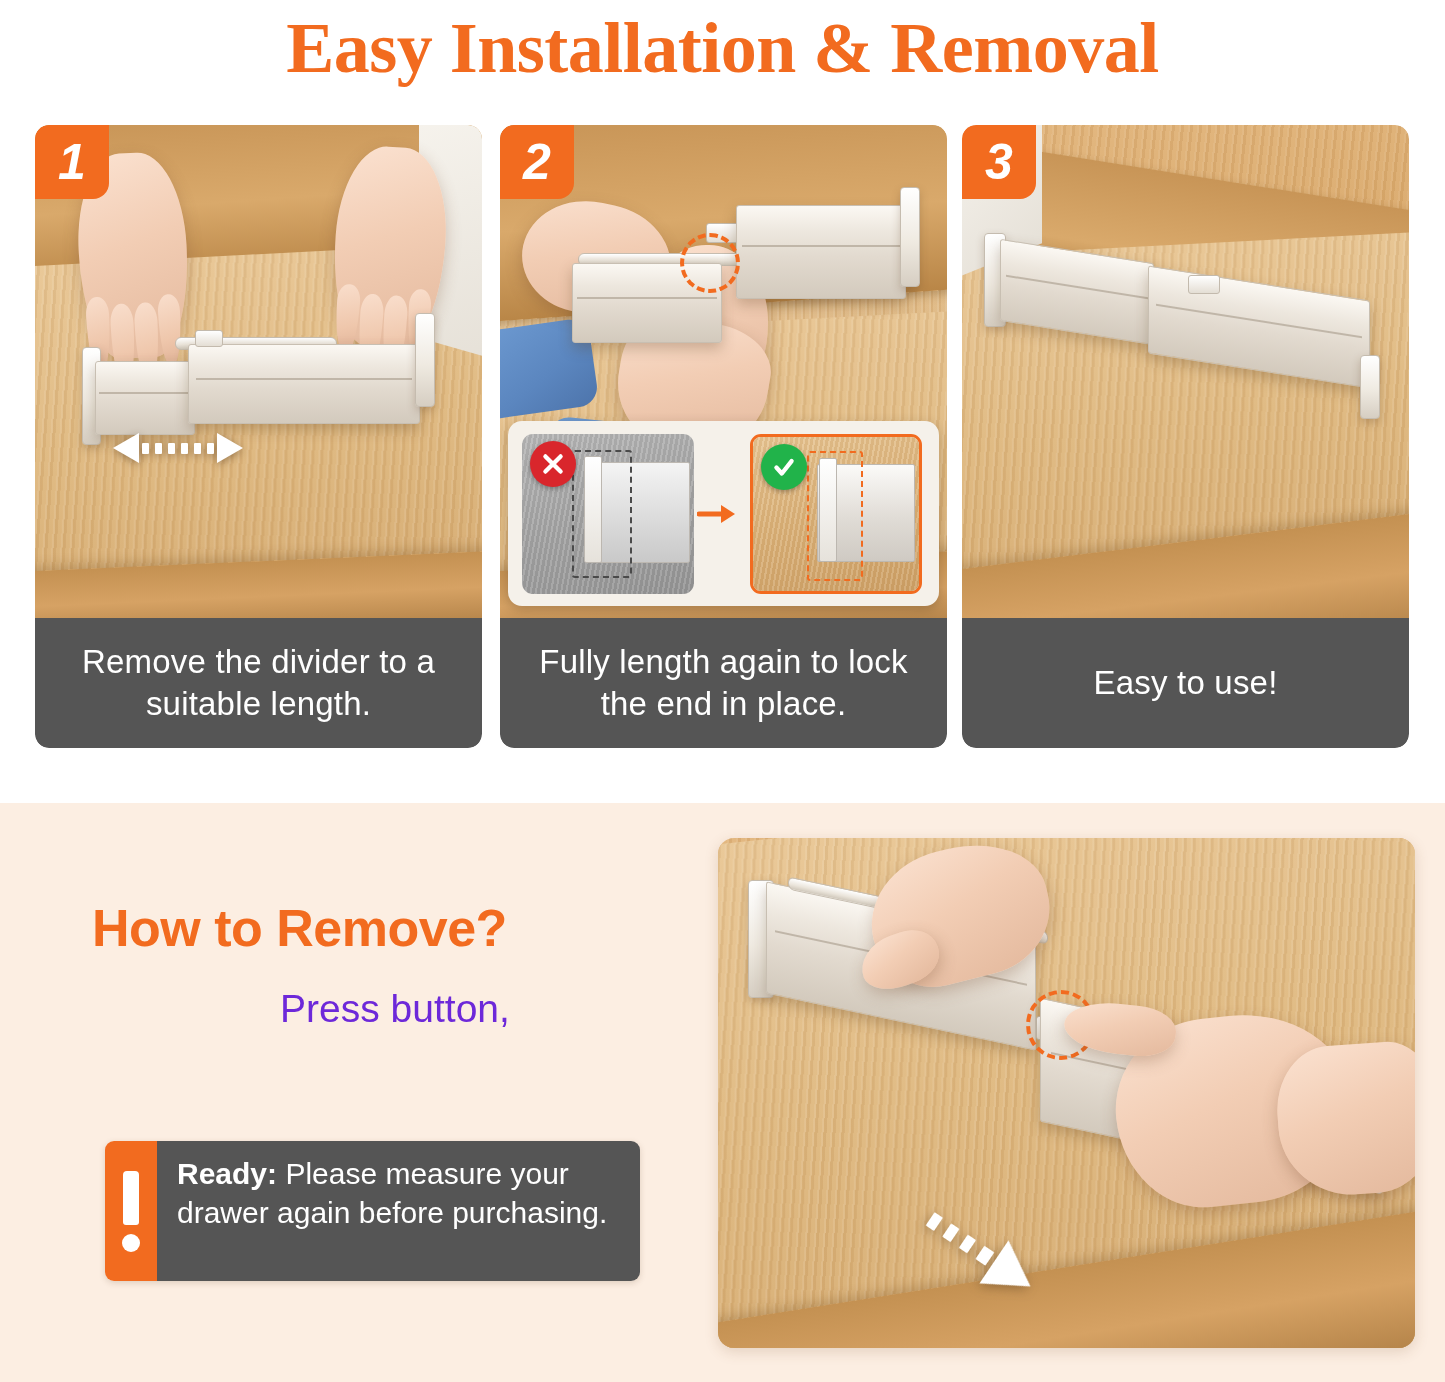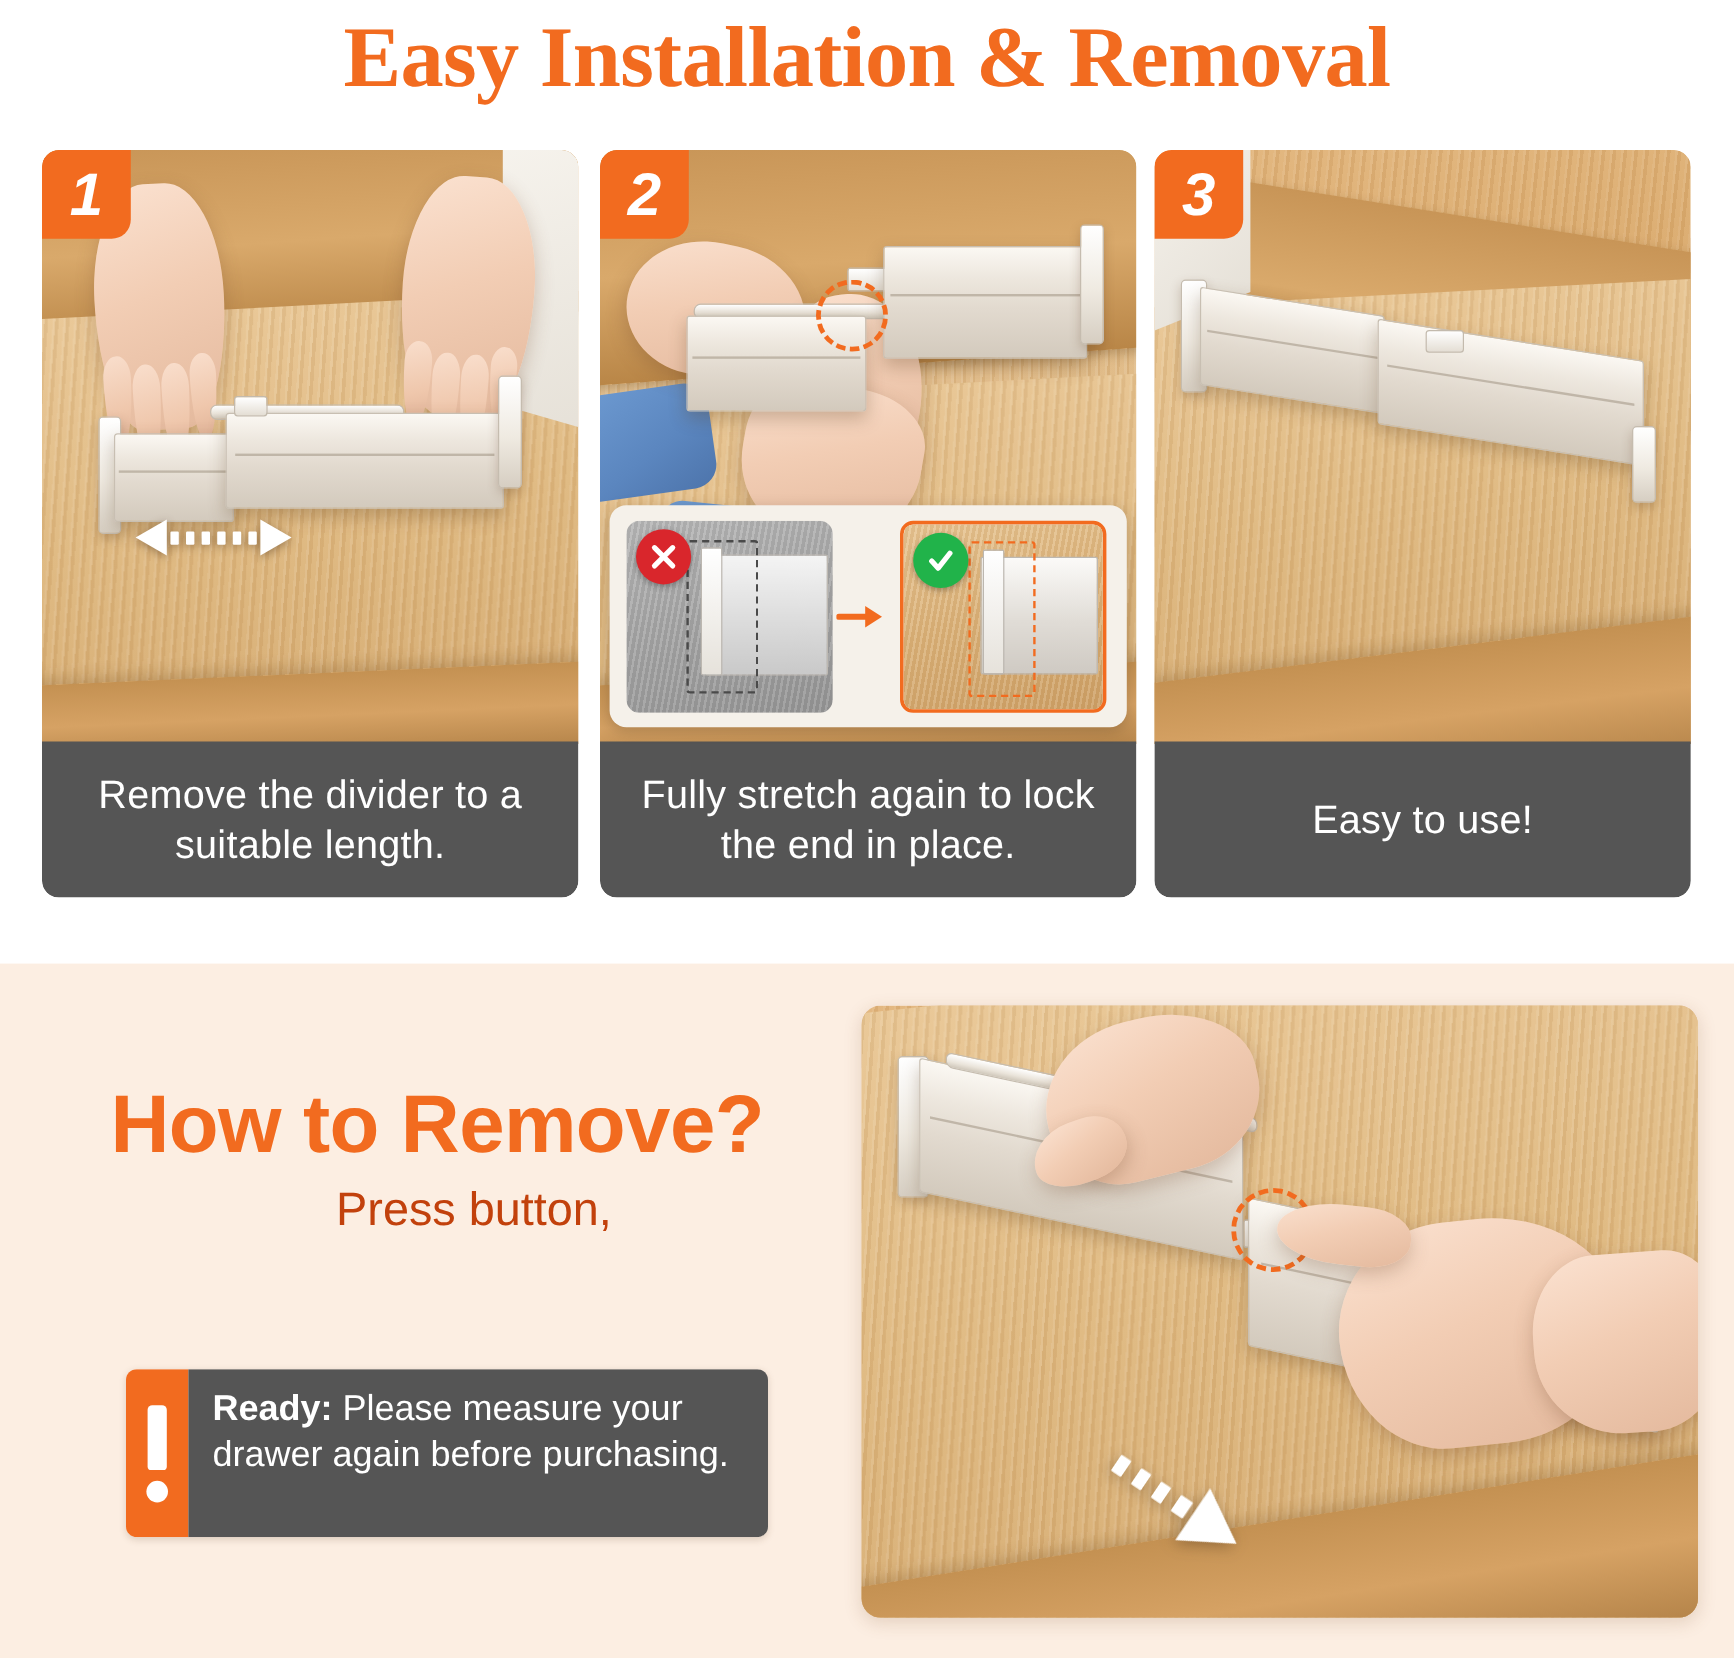--- a/index.html
+++ b/index.html
@@ -241,26 +241,26 @@
   }
   .mid-arrow svg{width:40px;height:24px;}
 
   
   .bottom{
     position:absolute;left:0;top:803px;width:1445px;height:579px;
     background:#FCEEE2;
   }
   .how-title{
     position:absolute;left:92px;top:95px;
-    font-size:68px;font-weight:bold;color:#F26B1F;letter-spacing:-.5px;
+    font-size:52px;font-weight:bold;color:#F26B1F;letter-spacing:-.5px;
     white-space:nowrap;
   }
   .how-sub{
     position:absolute;left:135px;top:180px;width:520px;
-    font-size:39px;color:#c2410c;line-height:1.35;text-align:center;
+    font-size:39px;color:#6d28d9;line-height:1.35;text-align:center;
   }
   .note-box{
     position:absolute;left:105px;top:338px;width:535px;height:140px;
     display:flex;border-radius:9px;overflow:hidden;
     box-shadow:0 2px 6px rgba(90,60,35,.18);
   }
   .note-icon{
     width:52px;background:#F26B1F;
     display:flex;align-items:center;justify-content:center;flex:0 0 52px;
   }
@@ -399,21 +399,21 @@
           </div>
         </div>
       </div>
     </div>
 
     <div class="badge">
       <span>2</span>
     </div>
 
     <div class="caption">
-      <span>Fully stretch again to lock the end in place.</span>
+      <span>Fully length again to lock the end in place.</span>
     </div>
   </div>
 
   <div class="step-card s3">
     <div class="photo">
       <div class="wood"></div>
       <div class="drawer-back" style="left:8%;top:4%;width:104%;height:30%;transform:skewY(9deg);"></div>
       <div class="drawer-floor" style="top:24%;"></div>
       <div class="wall-white" style="left:-4%;right:auto;top:-6%;width:22%;height:34%;transform:skewY(-22deg);"></div>
       <div class="drawer-front" style="bottom:-10%;height:26%;transform:skewY(-7deg);"></div>

